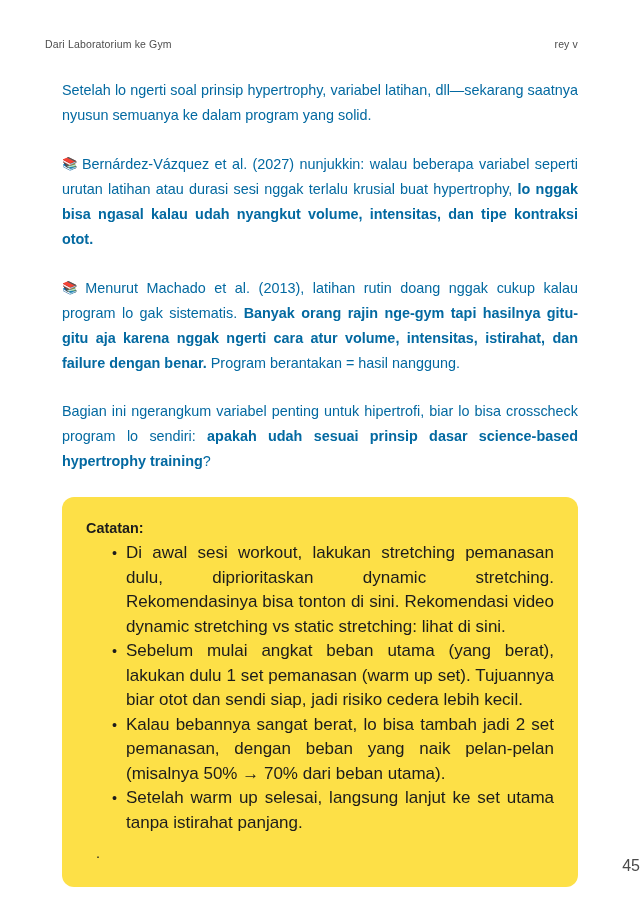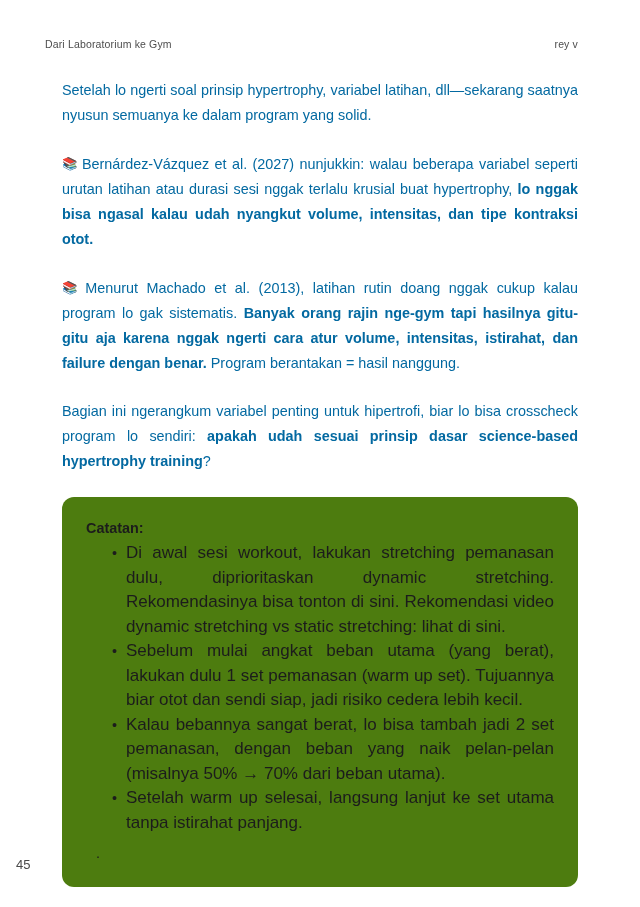--- a/index.html
+++ b/index.html
@@ -69,21 +69,21 @@
     letter-spacing: 0;
   }
 
   
   .callout {
     position: absolute;
     left: 62px;
     top: 497px;
     width: 516px;
     box-sizing: border-box;
-    background: #4d7c0f;
+    background: #fde047;
     border-radius: 12px;
     padding: 20px 24px 22px 24px;
   }
   .callout-title {
     font-size: 14.4px;
     font-weight: bold;
     line-height: 22px;
     margin: 0 0 2px 0;
     color: #1c1c1c;
   }
@@ -114,25 +114,25 @@
   .trailing-dot {
     font-size: 14.4px;
     line-height: 24px;
     margin: 6px 0 0 10px;
     color: #1c1c1c;
   }
 
   
   .folio {
     position: absolute;
-    left: 16px;
+    left: 4px;
     right: 0;
     top: 857px;
-    text-align: left;
-    font-size: 13px;
+    text-align: right;
+    font-size: 16px;
     color: #4a4a4a;
   }
 </style>
 </head>
 <body>
 
 <div class="page">
 
   <div class="runhead">
     <span>Dari Laboratorium ke Gym</span>

